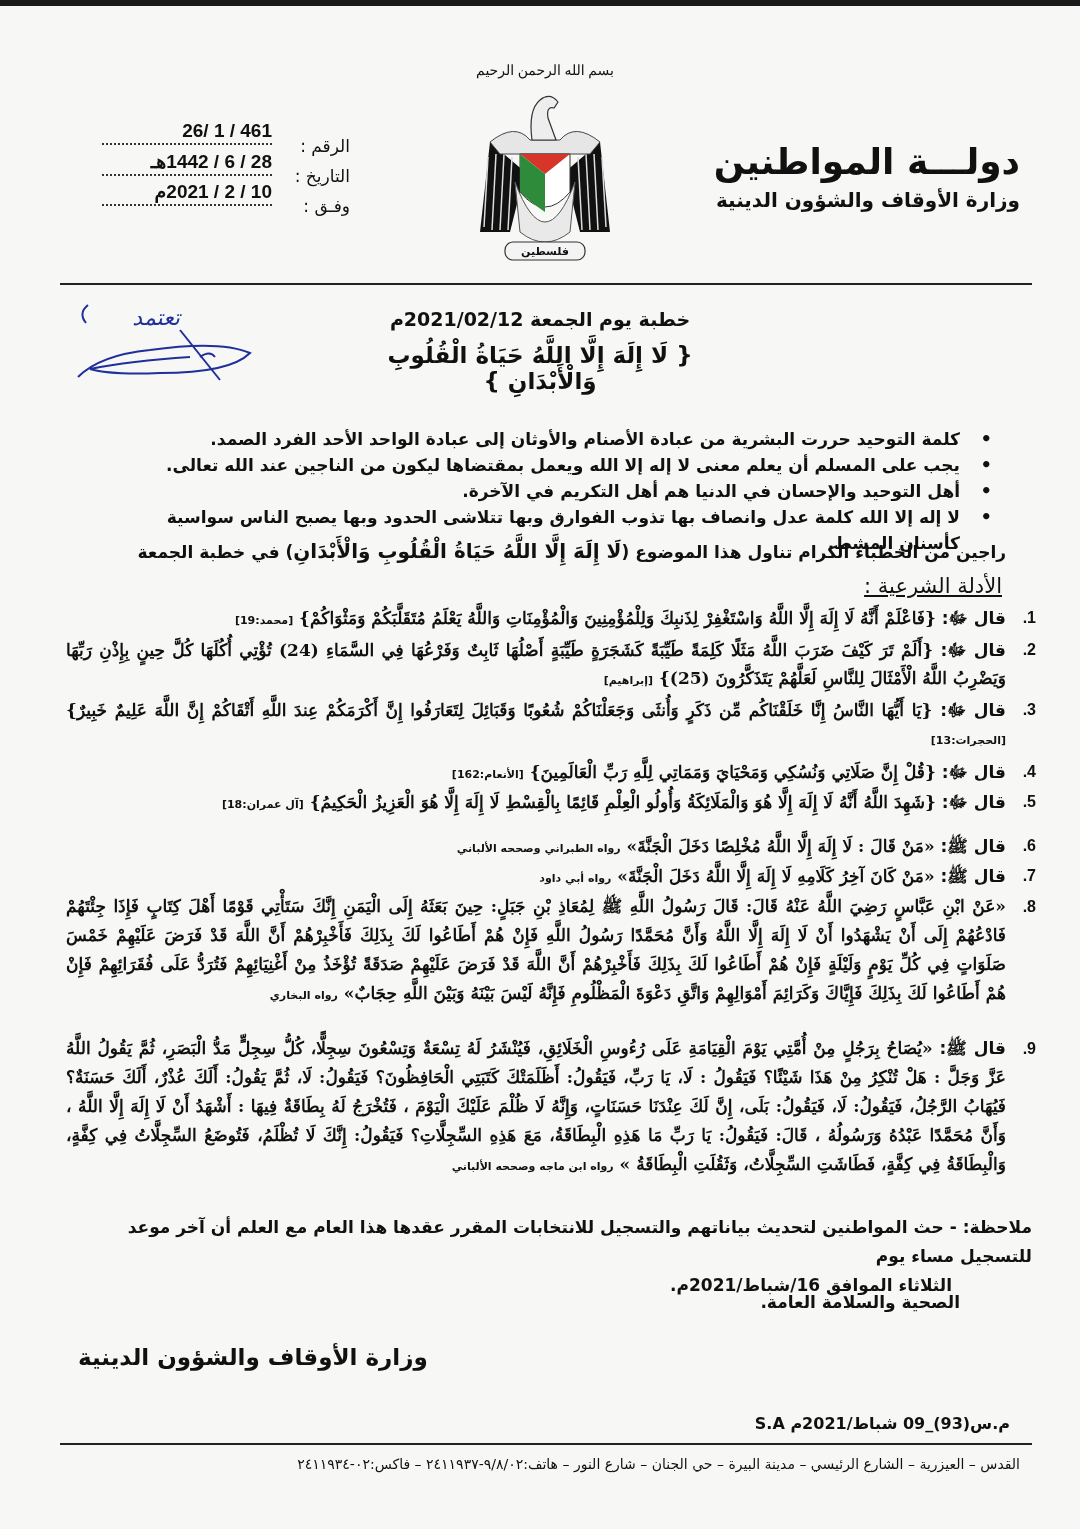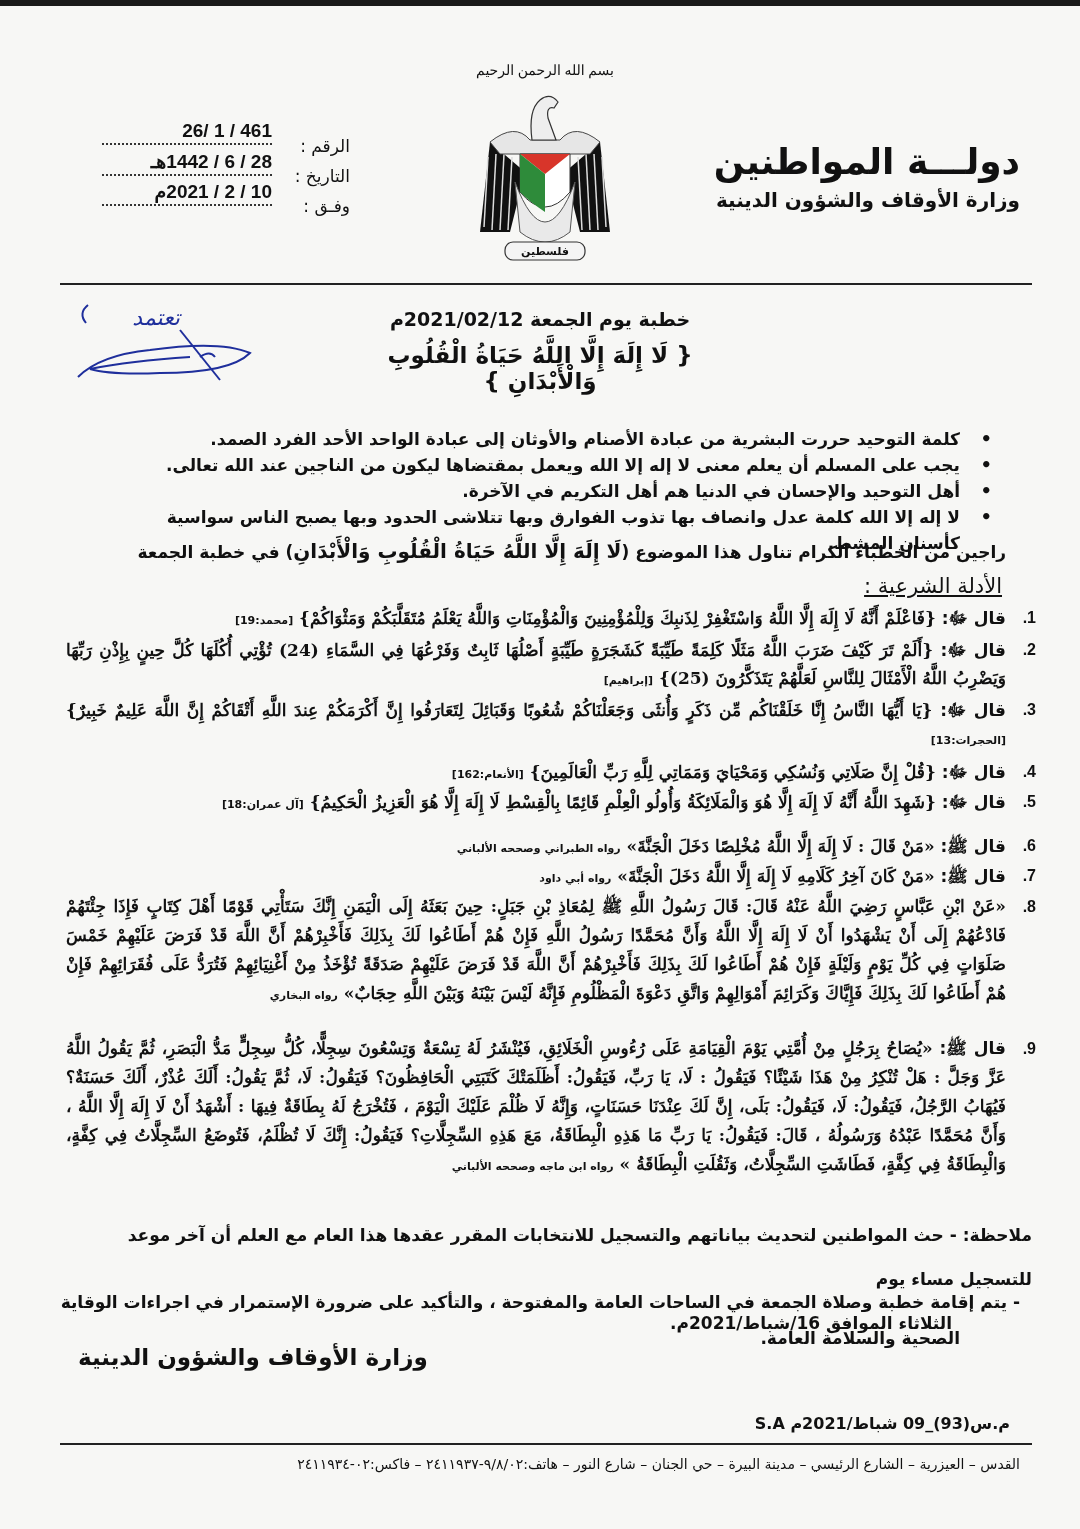--- a/index.html
+++ b/index.html
@@ -39,21 +39,21 @@
   .evidence-h { position: absolute; right: 78px; top: 574px; direction: rtl; font-size: 21px; font-weight: normal; text-decoration: underline; }
 
   .evid { position: absolute; right: 74px; width: 940px; direction: rtl; font-size: 17px; line-height: 28px; font-family: "DejaVu Serif", serif; }
   .evid .num { position: absolute; right: -30px; top: 0; font-family: "Liberation Sans", sans-serif; font-size: 16px; }
   .evid .qal { font-weight: bold; font-family: "DejaVu Sans", sans-serif; }
   .evid .src { font-size: 11px; font-family: "DejaVu Sans", sans-serif; }
   .evid .rawah { font-size: 11px; font-weight: bold; font-family: "DejaVu Sans", sans-serif; }
   .evid.bold { font-weight: bold; }
   .evid.just { text-align: justify; text-align-last: right; }
 
-  .note { position: absolute; right: 48px; top: 1213px; width: 960px; direction: rtl; font-size: 17px; font-weight: bold; line-height: 44px; }
+  .note { position: absolute; right: 48px; top: 1213px; width: 960px; direction: rtl; font-size: 17px; font-weight: bold; line-height: 29px; }
   .note .l2 { padding-right: 80px; }
   .note2 { position: absolute; right: 60px; top: 1284px; width: 960px; direction: rtl; font-size: 17px; font-weight: bold; line-height: 36px; }
   .note2 .l2 { padding-right: 60px; }
 
   .sign-ministry { position: absolute; left: 78px; top: 1344px; direction: rtl; font-size: 23px; font-weight: bold; }
 
   .file-ref { position: absolute; left: 750px; top: 1414px; direction: rtl; font-size: 16px; font-weight: bold; width: 260px; text-align: right; }
 
   .rule-bottom { position: absolute; left: 60px; top: 1443px; width: 972px; height: 2px; background: #222; }
   .footer { position: absolute; right: 60px; top: 1456px; width: 960px; direction: rtl; font-size: 14px; }
@@ -197,21 +197,20 @@
     <span class="qal">قال ﷺ:</span>
     <span>«يُصَاحُ بِرَجُلٍ مِنْ أُمَّتِي يَوْمَ الْقِيَامَةِ عَلَى رُءُوسِ الْخَلَائِقِ، فَيُنْشَرُ لَهُ تِسْعَةٌ وَتِسْعُونَ سِجِلًّا، كُلُّ سِجِلٍّ مَدُّ الْبَصَرِ، ثُمَّ يَقُولُ اللَّهُ عَزَّ وَجَلَّ : هَلْ تُنْكِرُ مِنْ هَذَا شَيْئًا؟ فَيَقُولُ : لَا، يَا رَبِّ، فَيَقُولُ: أَظَلَمَتْكَ كَتَبَتِي الْحَافِظُونَ؟ فَيَقُولُ: لَا، ثُمَّ يَقُولُ: أَلَكَ عُذْرٌ، أَلَكَ حَسَنَةٌ؟ فَيُهَابُ الرَّجُلُ، فَيَقُولُ: لَا، فَيَقُولُ: بَلَى، إِنَّ لَكَ عِنْدَنَا حَسَنَاتٍ، وَإِنَّهُ لَا ظُلْمَ عَلَيْكَ الْيَوْمَ ، فَتُخْرَجُ لَهُ بِطَاقَةٌ فِيهَا : أَشْهَدُ أَنْ لَا إِلَهَ إِلَّا اللَّهُ ، وَأَنَّ مُحَمَّدًا عَبْدُهُ وَرَسُولُهُ ، قَالَ: فَيَقُولُ: يَا رَبِّ مَا هَذِهِ الْبِطَاقَةُ، مَعَ هَذِهِ السِّجِلَّاتِ؟ فَيَقُولُ: إِنَّكَ لَا تُظْلَمُ، فَتُوضَعُ السِّجِلَّاتُ فِي كِفَّةٍ، وَالْبِطَاقَةُ فِي كِفَّةٍ، فَطَاشَتِ السِّجِلَّاتُ، وَثَقُلَتِ الْبِطَاقَةُ »</span>
     <span class="rawah">رواه ابن ماجه وصححه الألباني</span>
   </div>
 
   <div class="note">
     <div><span>ملاحظة: -</span> <span>حث المواطنين لتحديث بياناتهم والتسجيل للانتخابات المقرر عقدها هذا العام مع العلم أن آخر موعد للتسجيل مساء يوم</span></div>
     <div class="l2">الثلاثاء الموافق 16/شباط/2021م.</div>
   </div>
   <div class="note2">
-    <div>- يتم إقامة خطبة وصلاة الجمعة في الساحات العامة والمفتوحة ، والتأكيد على ضرورة الإستمرار في  اجراءات الوقاية</div>
     <div class="l2">الصحية والسلامة العامة.</div>
   </div>
 
   <div class="sign-ministry">وزارة الأوقاف والشؤون الدينية</div>
 
   <div class="file-ref">م.س(93)_09 شباط/2021م S.A</div>
 
   <div class="rule-bottom"></div>
   <div class="footer">القدس – العيزرية – الشارع الرئيسي – مدينة البيرة – حي الجنان – شارع النور – هاتف:٩/٨/٠٢-٢٤١١٩٣٧ – فاكس:٠٢-٢٤١١٩٣٤</div>
 </div>

